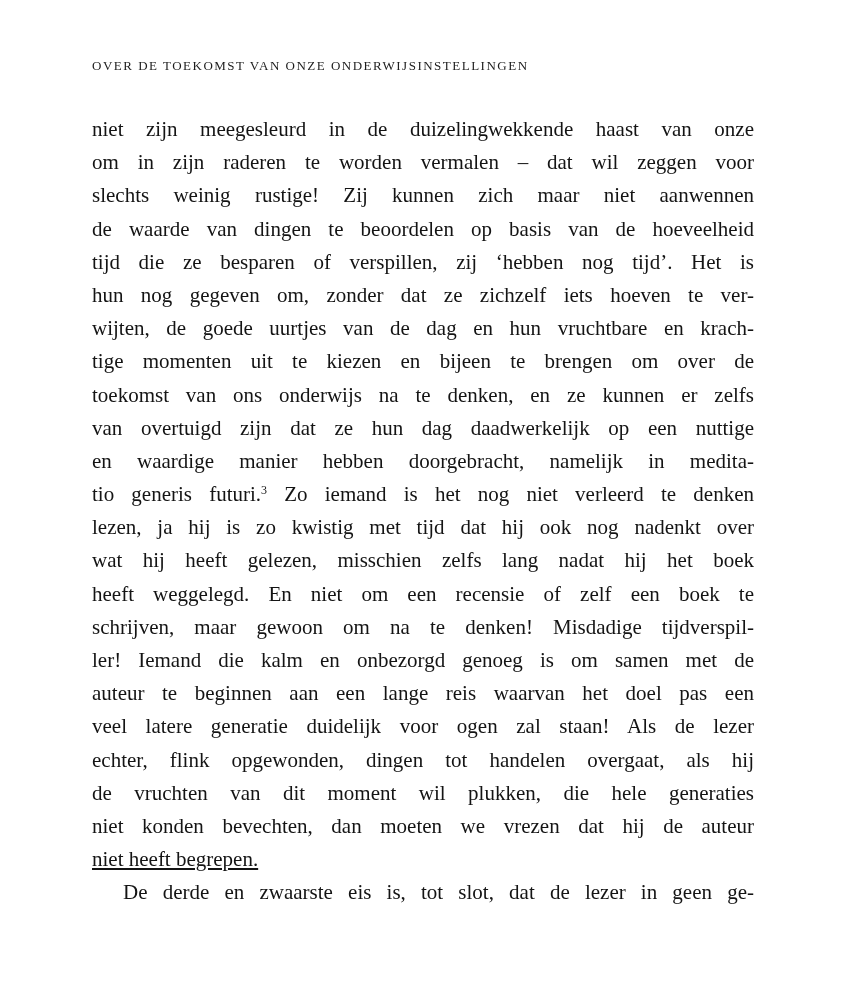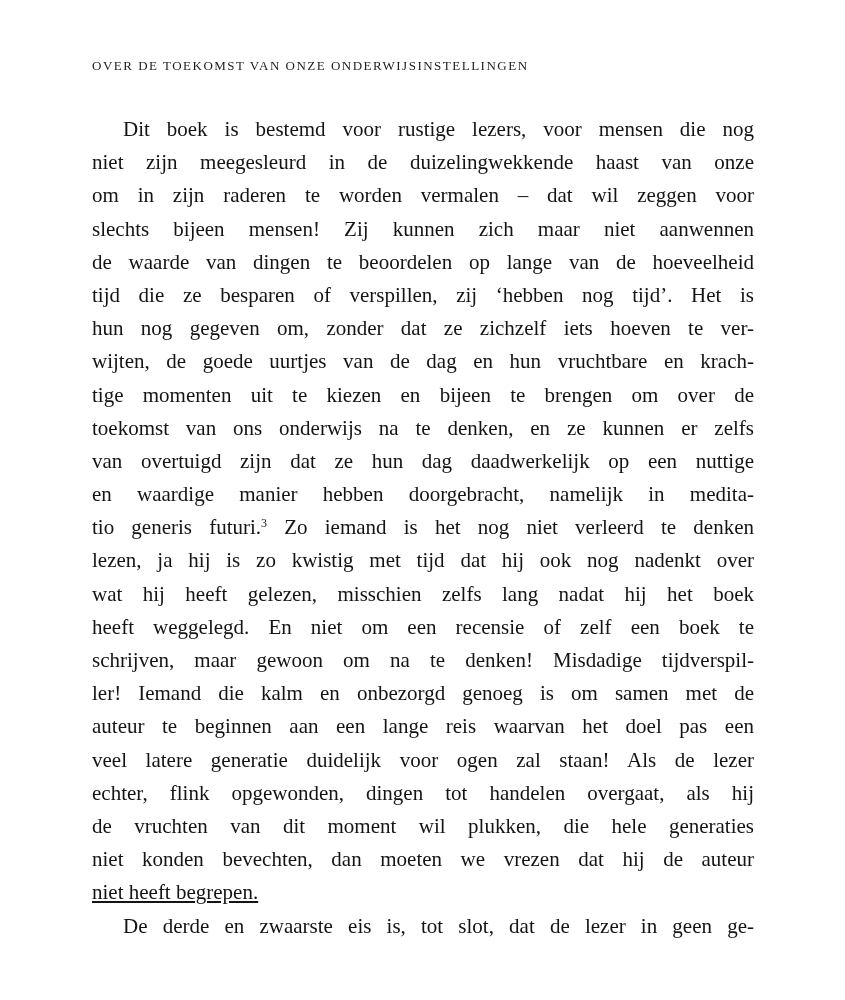--- a/index.html
+++ b/index.html
@@ -51,25 +51,24 @@
     line-height: 0;
     vertical-align: 7px;
   }
 </style>
 </head>
 <body>
 
 <div class="page">
   <div class="running-header">OVER DE TOEKOMST VAN ONZE ONDERWIJSINSTELLINGEN</div>
   <div class="text-block">
-      <div class="line indent"><span>Dit boek is bestemd voor rustige lezers, voor mensen die nog</span></div>
       <div class="line"><span>niet zijn meegesleurd in de duizelingwekkende haast van onze</span></div>
       <div class="line"><span>om in zijn raderen te worden vermalen – dat wil zeggen voor</span></div>
-      <div class="line"><span>slechts bijeen mensen! Zij kunnen zich maar niet aanwennen</span></div>
-      <div class="line"><span>de waarde van dingen te beoordelen op lange van de hoeveelheid</span></div>
+      <div class="line"><span>slechts weinig rustige! Zij kunnen zich maar niet aanwennen</span></div>
+      <div class="line"><span>de waarde van dingen te beoordelen op basis van de hoeveelheid</span></div>
       <div class="line"><span>tijd die ze besparen of verspillen, zij ‘hebben nog tijd’. Het is</span></div>
       <div class="line"><span>hun nog gegeven om, zonder dat ze zichzelf iets hoeven te ver-</span></div>
       <div class="line"><span>wijten, de goede uurtjes van de dag en hun vruchtbare en krach-</span></div>
       <div class="line"><span>tige momenten uit te kiezen en bijeen te brengen om over de</span></div>
       <div class="line"><span>toekomst van ons onderwijs na te denken, en ze kunnen er zelfs</span></div>
       <div class="line"><span>van overtuigd zijn dat ze hun dag daadwerkelijk op een nuttige</span></div>
       <div class="line"><span>en waardige manier hebben doorgebracht, namelijk in </span><span class="italic">medita-</span></div>
       <div class="line"><span class="italic">tio generis futuri.</span><sup>3</sup><span> Zo iemand is het nog niet verleerd te denken</span></div>
       <div class="line"><span>lezen, ja hij is zo kwistig met tijd dat hij ook nog nadenkt over</span></div>
       <div class="line"><span>wat hij heeft gelezen, misschien zelfs lang nadat hij het boek</span></div>

